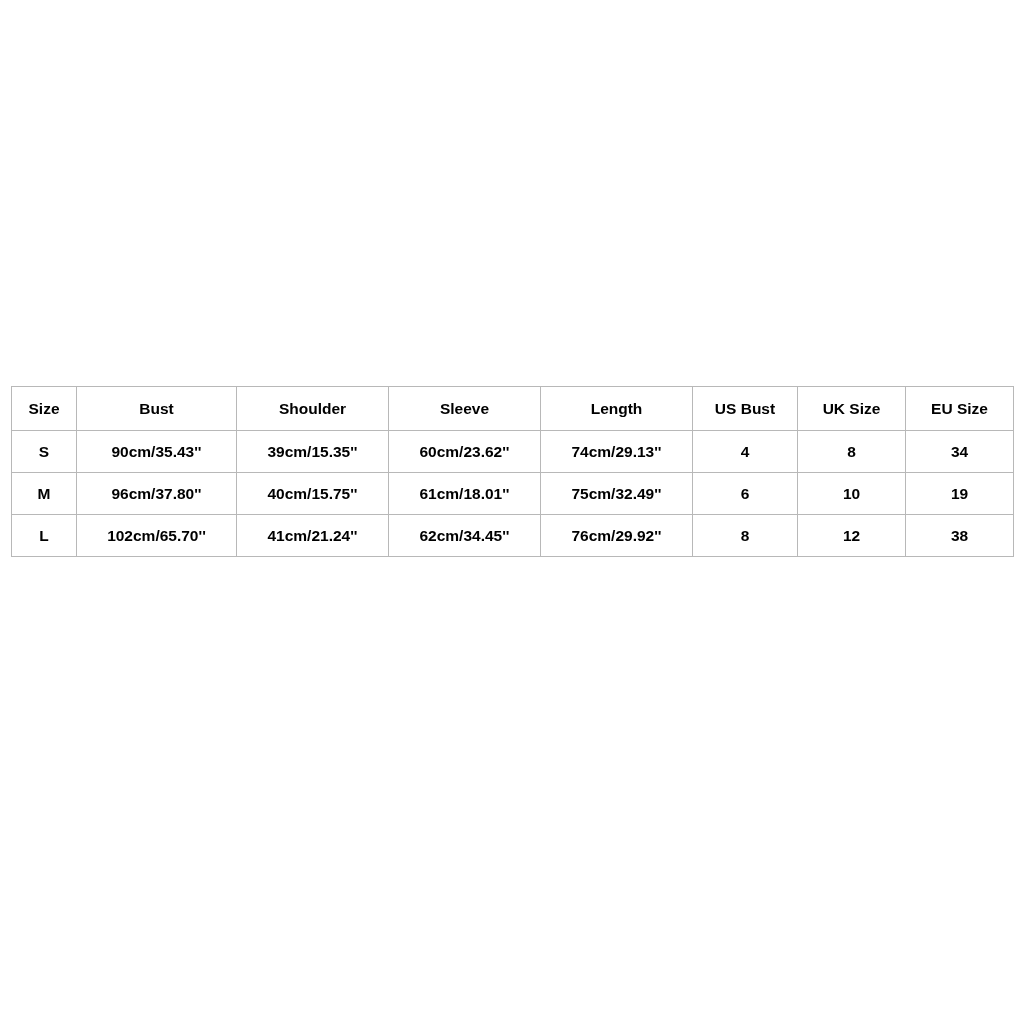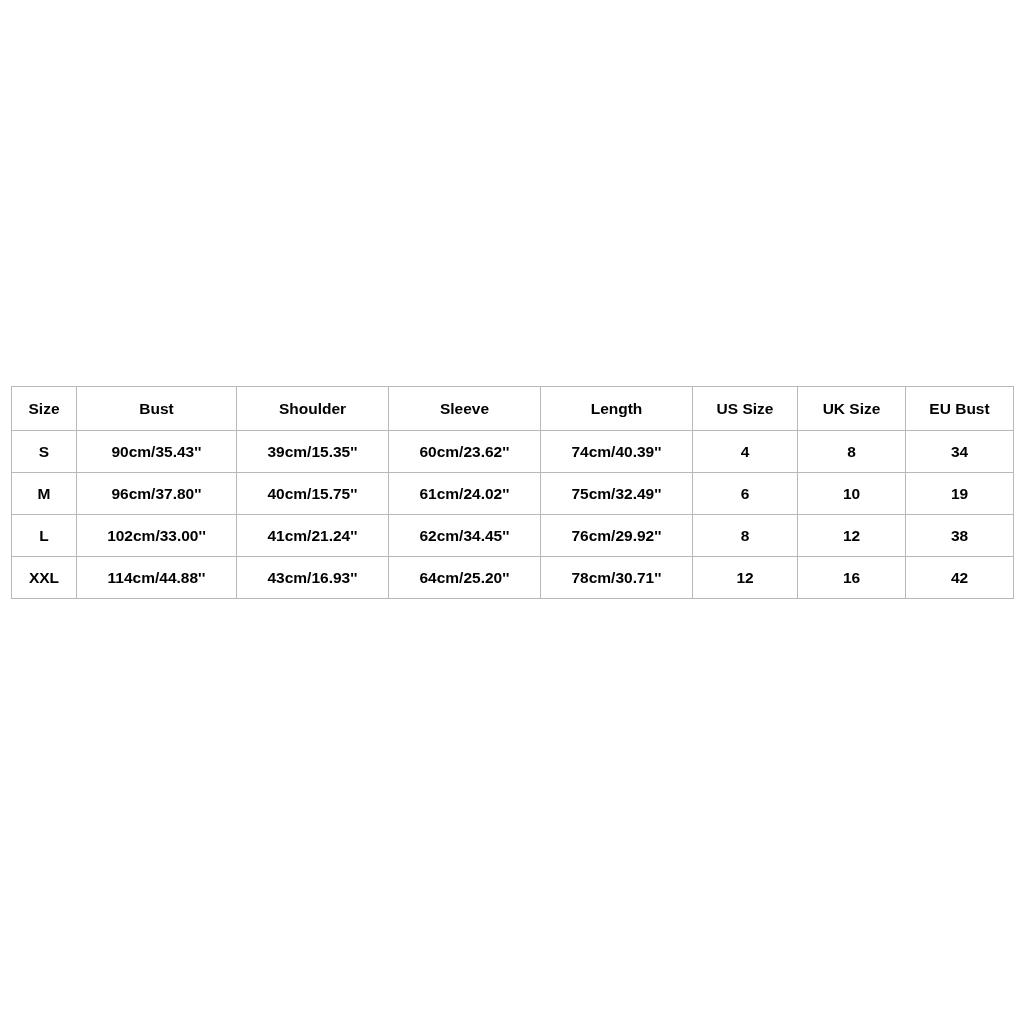--- a/index.html
+++ b/index.html
@@ -72,62 +72,52 @@
           <col class="c6">
           <col class="c7">
       </colgroup>
       <thead>
         <tr>
           <th>Size</th>
           <th>Bust</th>
           <th>Shoulder</th>
           <th>Sleeve</th>
           <th>Length</th>
-          <th>US Size</th>
+          <th>US Bust</th>
           <th>UK Size</th>
-          <th>EU Bust</th>
+          <th>EU Size</th>
         </tr>
       </thead>
       <tbody>
         <tr>
           <td>S</td>
           <td>90cm/35.43''</td>
           <td>39cm/15.35''</td>
           <td>60cm/23.62''</td>
-          <td>74cm/40.39''</td>
+          <td>74cm/29.13''</td>
           <td>4</td>
           <td>8</td>
           <td>34</td>
         </tr>
         <tr>
           <td>M</td>
           <td>96cm/37.80''</td>
           <td>40cm/15.75''</td>
-          <td>61cm/24.02''</td>
+          <td>61cm/18.01''</td>
           <td>75cm/32.49''</td>
           <td>6</td>
           <td>10</td>
           <td>19</td>
         </tr>
         <tr>
           <td>L</td>
-          <td>102cm/33.00''</td>
+          <td>102cm/65.70''</td>
           <td>41cm/21.24''</td>
           <td>62cm/34.45''</td>
           <td>76cm/29.92''</td>
           <td>8</td>
           <td>12</td>
           <td>38</td>
         </tr>
-        <tr>
-          <td>XXL</td>
-          <td>114cm/44.88''</td>
-          <td>43cm/16.93''</td>
-          <td>64cm/25.20''</td>
-          <td>78cm/30.71''</td>
-          <td>12</td>
-          <td>16</td>
-          <td>42</td>
-        </tr>
       </tbody>
     </table>
   </div>
 </div>
 
 </body></html>

